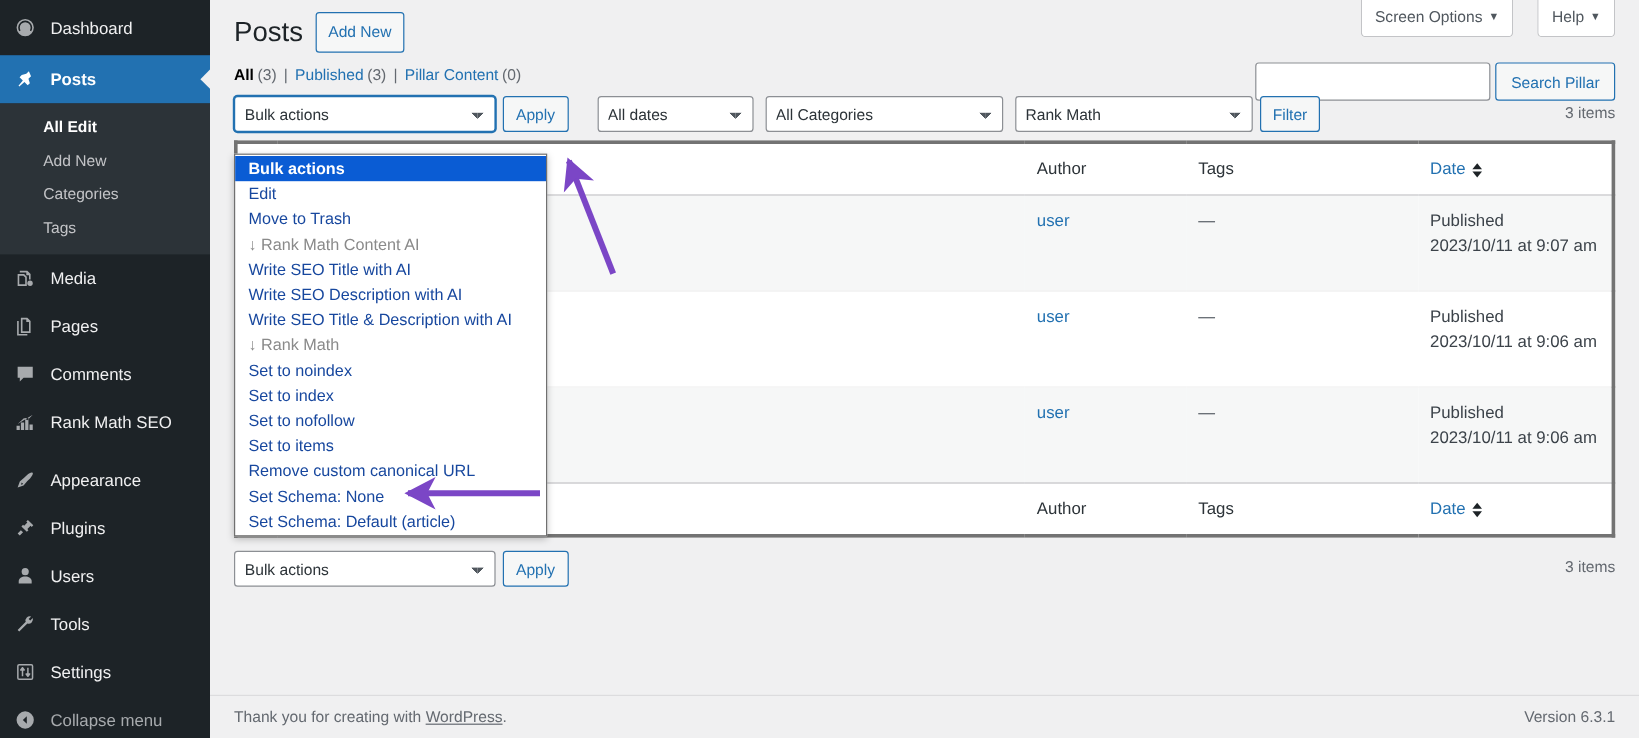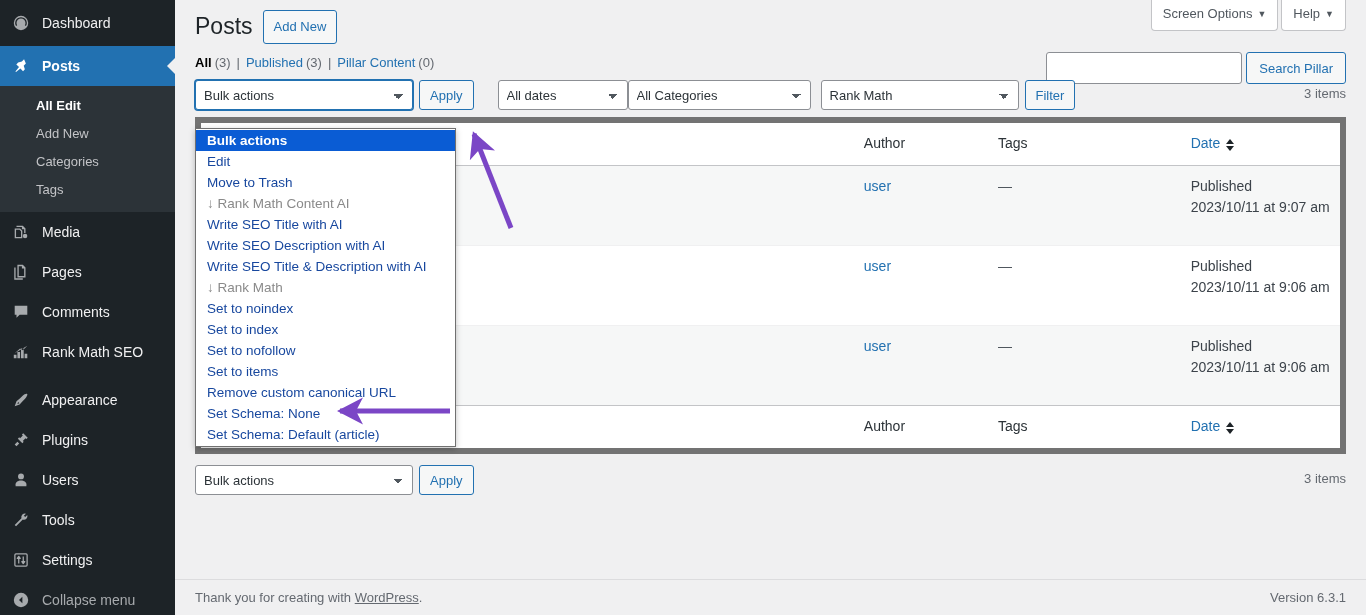--- a/index.html
+++ b/index.html
@@ -55,21 +55,21 @@
   #main {
     position: absolute; left: 175px; top: 0;
     width: 1191px; height: 615px;
     background: #f0f0f1;
     padding: 0 20px;
   }
 
   
   .screen-meta {
     position: absolute; right: 20px; top: 0;
-    display: flex; gap: 3px; padding-left: 36px;
+    display: flex; gap: 20px; padding-left: 36px;
   }
   .meta-tab {
     background: #fff; border: 1px solid #c3c4c7; border-top: none;
     border-radius: 0 0 4px 4px;
     padding: 5px 11px 6px 11px;
     font-size: 13px; color: #50575e; cursor: pointer;
     line-height: 18px;
   }
   .caret { font-size: 9px; margin-left: 5px; position: relative; top: -1px; }
 
@@ -142,21 +142,21 @@
   }
   .btn-secondary {
     height: 30px; background: #f6f7f7;
     border: 1px solid #2271b1; color: #2271b1;
     border-radius: 3px; padding: 0 10px; font-size: 13px;
     cursor: pointer; margin-left: 6px;
     font-family: "Liberation Sans", sans-serif;
   }
   .sel-bulk { width: 218px; }
   .sel-dates { width: 130px; margin-left: 24px; }
-  .sel-cats  { width: 183px; }
+  .sel-cats  { width: 198px; margin-left: 10px; }
   .sel-rm    { width: 198px; margin-left: 10px; }
   .displaying-num {
     position: absolute; right: 0; top: 7px;
     color: #646970; font-size: 13px;
   }
 
   
   .dropdown-open {
     position: absolute; left: 195px; top: 128px;
     width: 261px; z-index: 60;
@@ -170,21 +170,21 @@
     padding: 0 6px 0 11px;
     color: #17479e; white-space: nowrap; cursor: pointer;
     font-family: "Liberation Sans", sans-serif;
   }
   .dd-item.selected { background: #0a5cd4; color: #fff; font-weight: 600; }
   .dd-item.group { color: #8a8a8a; cursor: default; }
 
   
   .wp-table {
     width: 100%; border-collapse: collapse;
-    background: #fff; border: 6px solid #737373;
+    background: #fff; border: 3px solid #737373;
     margin-top: 6px; table-layout: fixed;
   }
   .wp-table th, .wp-table td {
     text-align: left; vertical-align: top;
     padding: 10px 10px;
     font-size: 14px; line-height: 1.5;
   }
   .wp-table thead th, .wp-table tfoot th {
     color: #2c3338; font-weight: 400; font-size: 14px;
     padding-top: 10px; padding-bottom: 10px;

